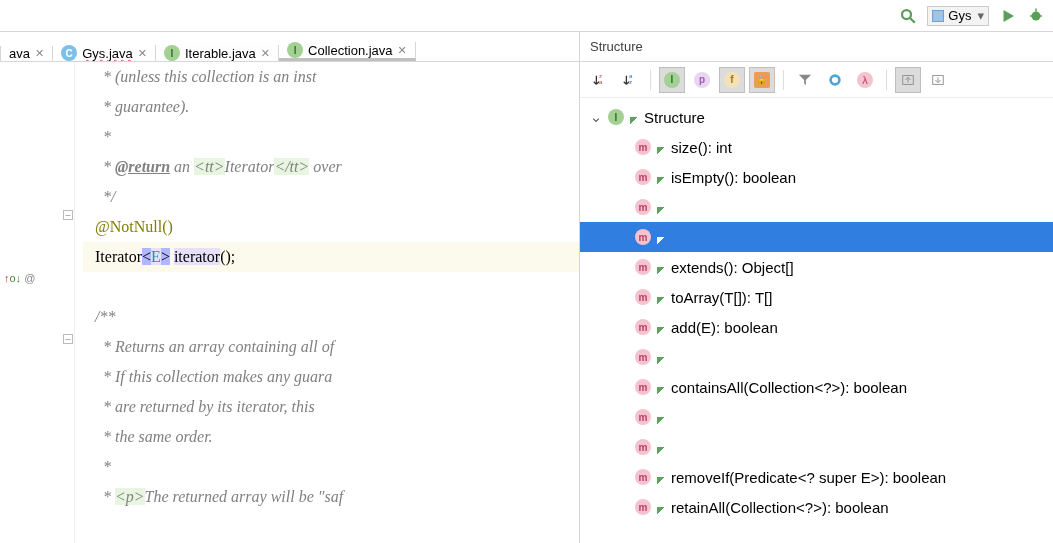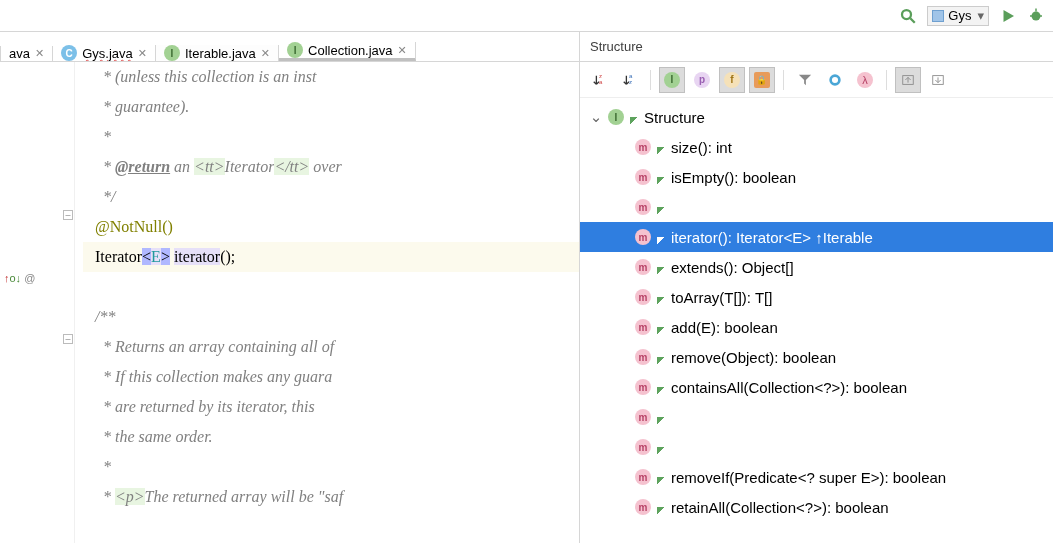--- a/index.html
+++ b/index.html
@@ -211,41 +211,39 @@
               <span class="ovr"><span class="ovr-open"></span></span>
               <span class="txt">isEmpty(): boolean</span>
             </div>
             <div class="node child">
               <span class="pill m">m</span>
               <span class="ovr"><span class="ovr-open"></span></span>
             </div>
             <div class="node child sel">
               <span class="pill m">m</span>
               <span class="ovr"><span class="ovr-open"></span></span>
-              <span class="txt">iterator(): Iterator&lt;E&gt; ↑Iterable</span>
             </div>
             <div class="node child">
               <span class="pill m">m</span>
               <span class="ovr"><span class="ovr-open"></span></span>
               <span class="txt">extends(): Object[]</span>
             </div>
             <div class="node child">
               <span class="pill m">m</span>
               <span class="ovr"><span class="ovr-open"></span></span>
               <span class="txt">toArray(T[]): T[]</span>
             </div>
             <div class="node child">
               <span class="pill m">m</span>
               <span class="ovr"><span class="ovr-open"></span></span>
               <span class="txt">add(E): boolean</span>
             </div>
             <div class="node child">
               <span class="pill m">m</span>
               <span class="ovr"><span class="ovr-open"></span></span>
-              <span class="txt">remove(Object): boolean</span>
             </div>
             <div class="node child">
               <span class="pill m">m</span>
               <span class="ovr"><span class="ovr-open"></span></span>
               <span class="txt">containsAll(Collection&lt;?&gt;): boolean</span>
             </div>
             <div class="node child">
               <span class="pill m">m</span>
               <span class="ovr"><span class="ovr-open"></span></span>
             </div>

